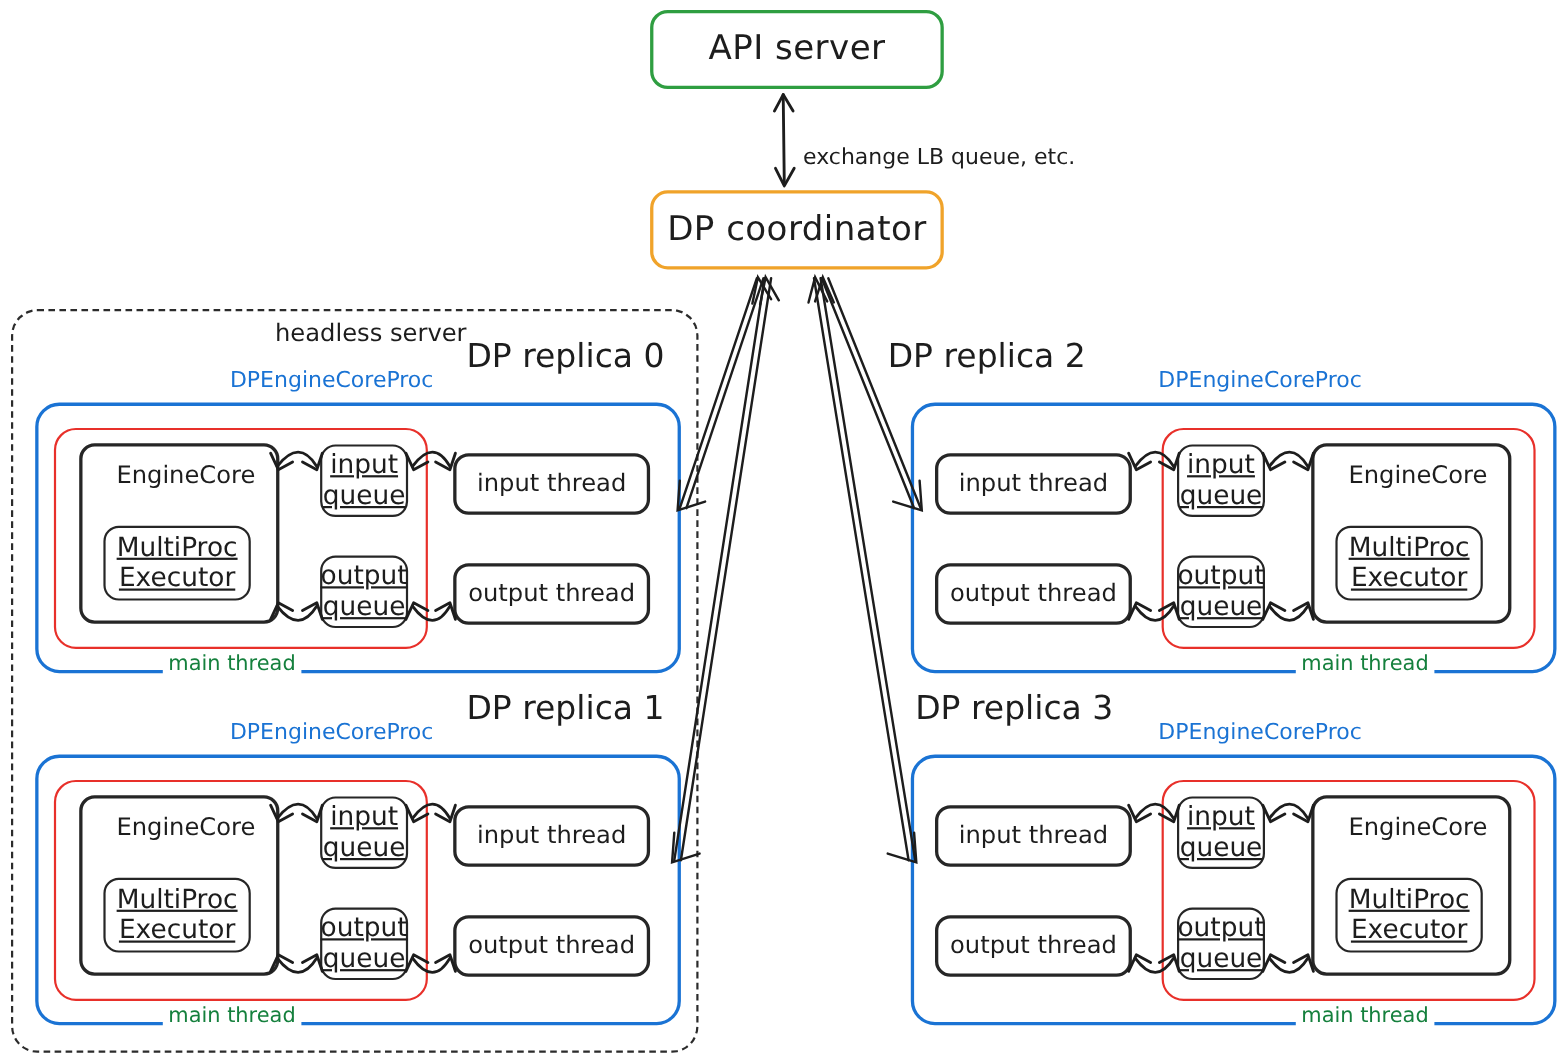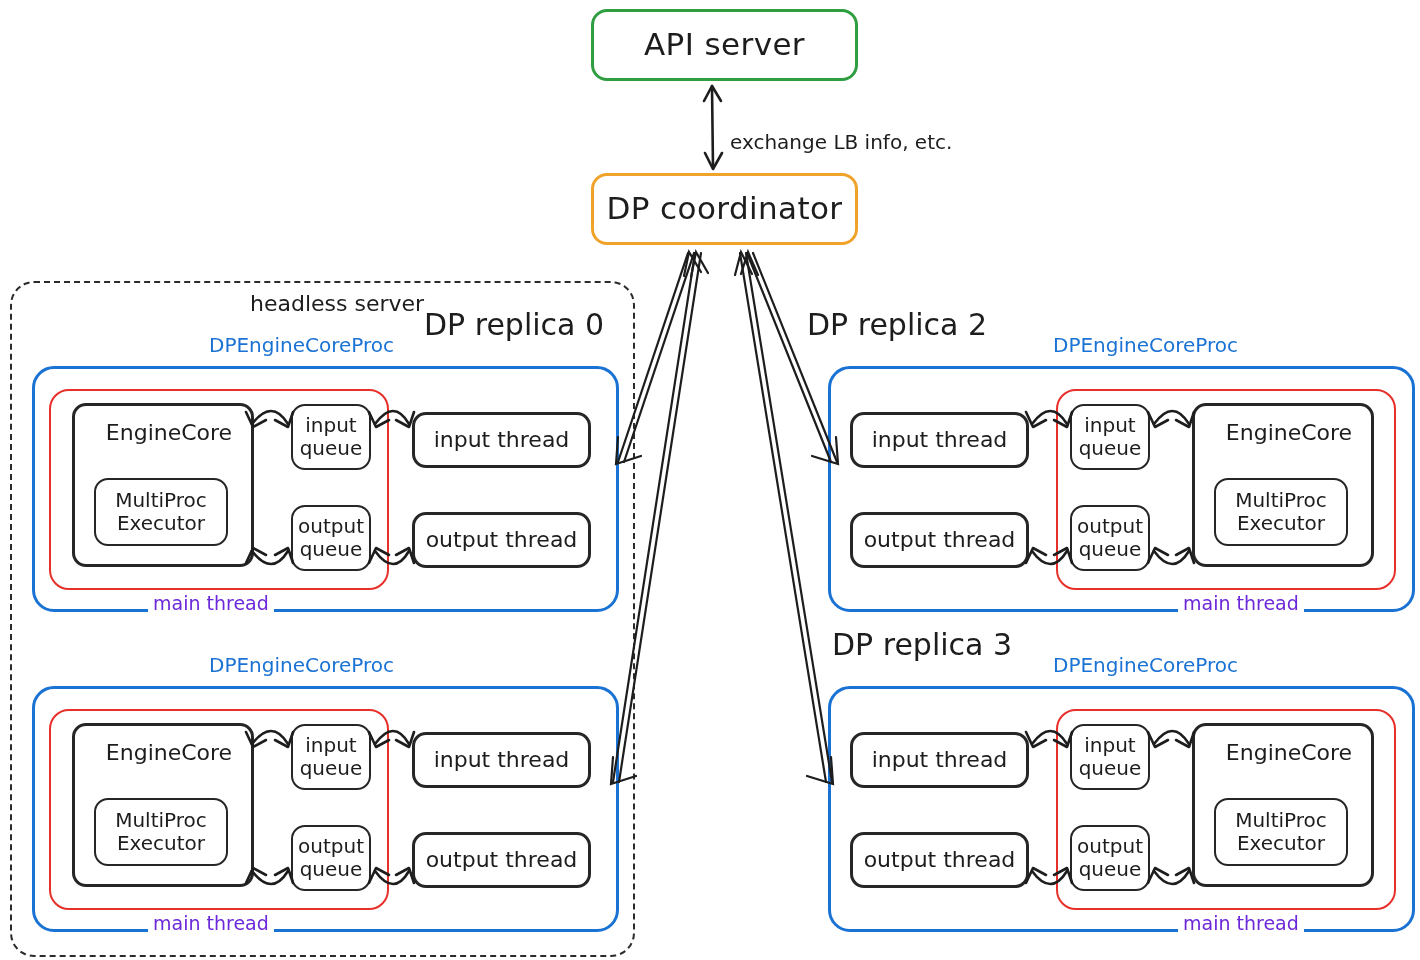--- a/index.html
+++ b/index.html
@@ -19,45 +19,45 @@
   .frame-green{border:3px solid #2f9e41;border-radius:16px;background:#fff;}
   .frame-orange{border:3px solid #f0a32a;border-radius:16px;background:#fff;}
   .frame-blue{border:3px solid #1a73d4;border-radius:22px;background:#fff;}
   .frame-red{border:2.5px solid #e8302a;border-radius:20px;background:transparent;}
   .frame-dashed{border:2.5px dashed #2b2b2b;border-radius:24px;background:transparent;}
 
   
   .t-title{font-size:31px;letter-spacing:.4px;}
   .t-replica{position:absolute;font-size:30px;color:#1d1d1d;white-space:nowrap;}
   .t-proc{position:absolute;font-size:20px;color:#1a73d4;white-space:nowrap;}
-  .t-main{position:absolute;font-size:19px;color:#6d28d9;white-space:nowrap;background:#fff;padding:0 5px;}
+  .t-main{position:absolute;font-size:19px;color:#15803d;white-space:nowrap;background:#fff;padding:0 5px;}
   .t-headless{position:absolute;font-size:22px;color:#1d1d1d;white-space:nowrap;}
   .t-edge{position:absolute;font-size:20px;color:#1d1d1d;white-space:nowrap;}
   .t-box{font-size:22px;}
-  .t-boxsm{font-size:20px;}
+  .t-boxsm{font-size:24px;text-decoration:underline;}
   .t-core{position:absolute;left:0;right:0;top:14px;font-size:22px;text-align:center;padding-left:12px;}
 
   svg.ov{position:absolute;left:0;top:0;width:1420px;height:960px;overflow:visible;pointer-events:none;}
   .ln{fill:none;stroke:#1d1d1d;stroke-width:2.6px;stroke-linecap:round;stroke-linejoin:round;}
   .ln-thin{fill:none;stroke:#1d1d1d;stroke-width:2.2px;stroke-linecap:round;}
 </style>
 </head>
 <body>
 
 <div id="stage">
 
   <div class="node frame-green t-title" style="left:591px;top:9px;width:267px;height:72px;">
     <span>API server</span>
   </div>
 
   <div class="node frame-orange t-title" style="left:591px;top:173px;width:267px;height:72px;">
     <span>DP coordinator</span>
   </div>
 
-  <div class="t-edge" style="left:730px;top:130px;">exchange LB info, etc.</div>
+  <div class="t-edge" style="left:730px;top:130px;">exchange LB queue, etc.</div>
 
   <div class="t-headless" style="left:250px;top:245px;margin-top:46px;">headless server</div>
 
   <div class="frame-dashed" style="position:absolute;left:10px;top:281px;width:621px;height:672px;"></div>
 
   <div class="t-replica" style="left:424px;top:307px;">DP replica 0</div>
   <div class="t-proc" style="left:209px;top:333px;">DPEngineCoreProc</div>
 
   <div class="frame-blue" style="position:absolute;left:32px;top:366px;width:581px;height:240px;"></div>
   <div class="frame-red" style="position:absolute;left:49px;top:389px;width:336px;height:197px;"></div>
@@ -80,20 +80,21 @@
     <span class="t-boxsm">queue</span>
   </div>
 
   <div class="node rbox t-box" style="left:412px;top:412px;width:179px;height:56px;">
     <span>input thread</span>
   </div>
   <div class="node rbox t-box" style="left:412px;top:512px;width:179px;height:56px;">
     <span>output thread</span>
   </div>
 
+  <div class="t-replica" style="left:424px;top:627px;">DP replica 1</div>
   <div class="t-proc" style="left:209px;top:653px;">DPEngineCoreProc</div>
 
   <div class="frame-blue" style="position:absolute;left:32px;top:686px;width:581px;height:240px;"></div>
   <div class="frame-red" style="position:absolute;left:49px;top:709px;width:336px;height:197px;"></div>
   <div class="t-main" style="left:148px;top:912px;">main thread</div>
 
   <div class="rbox" style="position:absolute;left:72px;top:723px;width:176px;height:158px;">
     <div class="t-core">EngineCore</div>
   </div>
   <div class="node rbox thin" style="left:94px;top:798px;width:134px;height:68px;flex-direction:column;">

